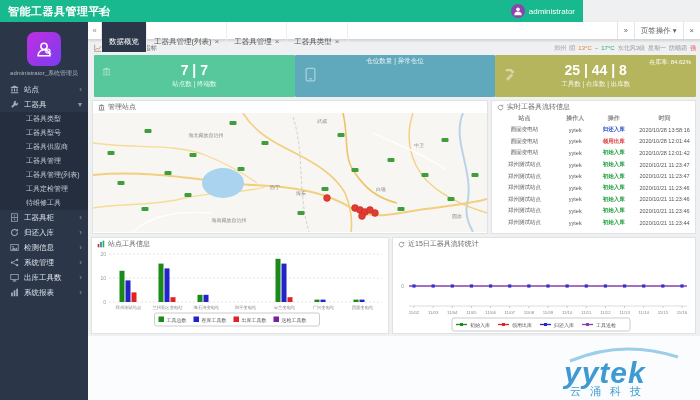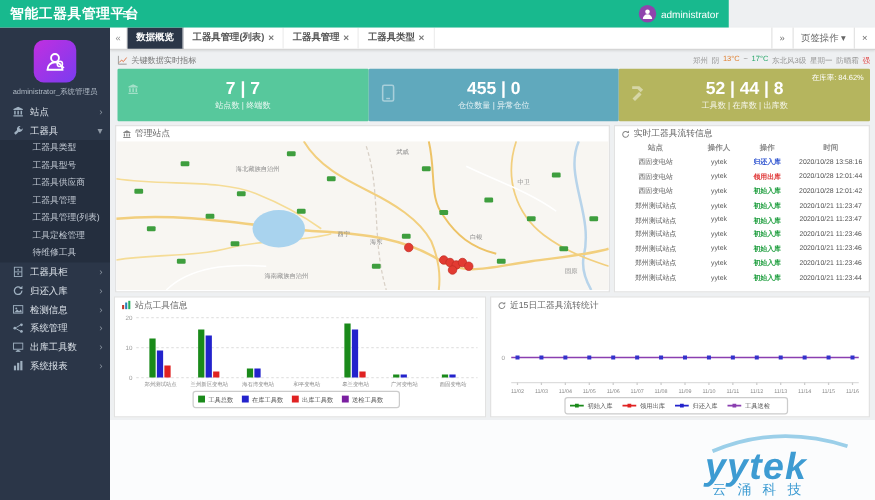--- a/index.html
+++ b/index.html
@@ -21,21 +21,21 @@
   .nav-item { height:15px; display:flex; align-items:center; padding:0 6px 0 10px; font-size:7.5px; cursor:pointer; position:relative; white-space:nowrap; }
   .nav-item .ni-icon { width:10px; margin-right:4px; display:flex; color:#9fb0c0; }
   .nav-item .chev { position:absolute; right:6px; font-size:8px; color:#8f99a5; }
   .submenu { background:#242e3e; }
   .submenu-item { height:14px; line-height:14px; padding-left:26px; font-size:7px; color:#c3cad4; cursor:pointer; white-space:nowrap; }
 
   
   .tabbar { position:absolute; left:88px; top:22px; width:612px; height:18px; background:#fff; border-bottom:1px solid #d5d5d5; box-shadow:0 1px 2px rgba(0,0,0,.12); display:flex; align-items:stretch; font-size:7.5px; color:#555; z-index:4; }
   .tab-left-btn { width:14px; border-right:1px solid #e4e4e4; display:flex; align-items:center; justify-content:center; color:#888; cursor:pointer; }
   .tabs { display:flex; }
-  .tab { display:flex; align-items:flex-end; padding:4px 7px; gap:3px; border-right:1px solid #eee; white-space:nowrap; cursor:pointer;font-weight:bold; }
+  .tab { display:flex; align-items:flex-start; padding:15px 7px; gap:3px; border-right:1px solid #eee; white-space:nowrap; cursor:pointer; }
   .tab.active { background:#2b3648; color:#fff; }
   .tab .close { font-size:8px; opacity:.8; }
   .tab-right { margin-left:auto; display:flex; align-items:stretch; }
   .tab-right > div { padding:0 6px; border-left:1px solid #e4e4e4; display:flex; align-items:center; gap:2px; cursor:pointer; color:#666; }
 
   
   .main { position:absolute; left:88px; top:40px; width:612px; height:360px; background:#eef0f2; }
   .footer { position:absolute; left:0; top:296px; width:612px; height:64px; background:#fbfcfd; }
   .footer .logo { position:absolute; right:10px; top:3px; }
 
@@ -258,31 +258,30 @@
         <div class="kpi-value">7 | 7</div>
         <div class="kpi-label">站点数 | 终端数</div>
       </div>
       <div class="kpi-card" style="background: rgb(96, 169, 189);">
         <span class="kpi-icon">
           <svg width="15" height="15" viewBox="0 0 12 12">
             <rect x="2.5" y="1" width="7" height="10" rx="1" fill="none" stroke="currentColor"></rect>
             <rect x="4.8" y="9" width="2.4" height=".9" fill="currentColor"></rect>
           </svg>
         </span>
-        <div class="kpi-value">455 | 0</div>
         <div class="kpi-label">仓位数量 | 异常仓位</div>
       </div>
       <div class="kpi-card" style="background: rgb(181, 181, 94);">
         <span class="kpi-icon">
           <svg width="15" height="15" viewBox="0 0 12 12">
             <path fill="currentColor" d="M2.2 1.6h4.6l2.4 2.2-1.6 1.6-2-2H2.2zM6.6 5.2 8.2 6.8 4 11 2.4 9.4z"></path>
           </svg>
         </span>
         <span class="kpi-badge" style="color:#ffffff">在库率: 84.62%</span>
-        <div class="kpi-value">52 | 44 | 8</div>
+        <div class="kpi-value">25 | 44 | 8</div>
         <div class="kpi-label">工具数 | 在库数 | 出库数</div>
       </div>
     </div>
 
   <div class="panel" id="map-panel">
     <div class="panel-header">
       <span class="ph-icon">
         <svg width="7" height="7" viewBox="0 0 12 12">
             <path fill="#888" d="M6 .5 11 3v1H1V3zM1.8 4.8h1.6v4H1.8zm3.4 0h1.6v4H5.2zm3.4 0h1.6v4H8.6zM1 9.5h10V11H1z"></path>
           </svg>

